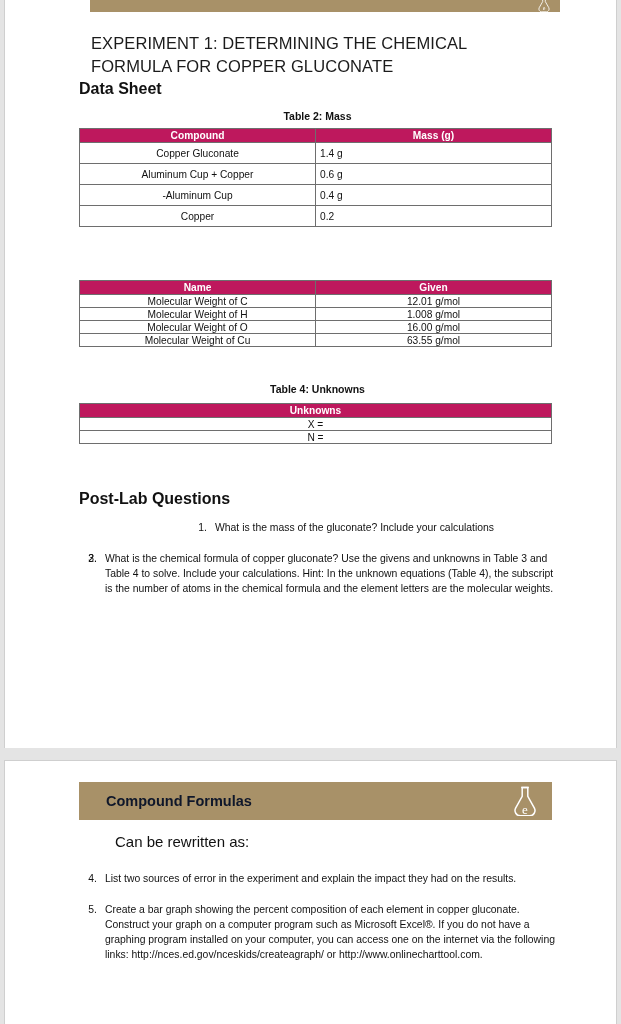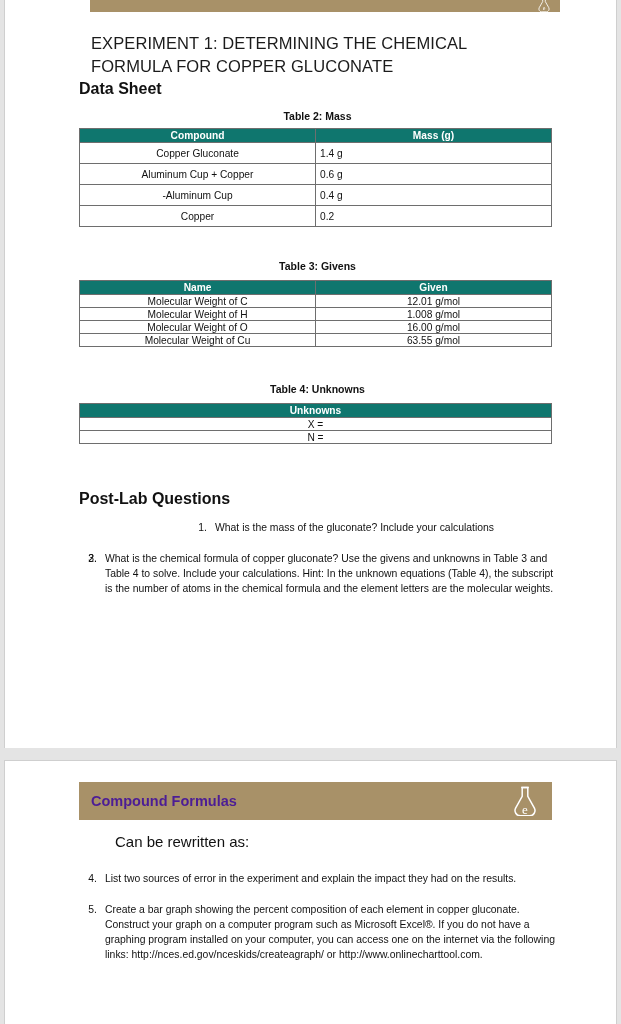--- a/index.html
+++ b/index.html
@@ -87,21 +87,21 @@
 
   
   table.lab {
     width: 473px;
     border-collapse: collapse;
     table-layout: fixed;
     font-size: 10.2px;
     color: #111;
   }
   table.lab th {
-    background: #0f766e;
+    background: #be185d;
     color: #ffffff;
     font-weight: bold;
     text-align: center;
     border: 1px solid #6e6e6e;
     font-size: 10.2px;
     padding: 1px 0;
   }
   table.lab td {
     border: 1px solid #6e6e6e;
     padding: 0;
@@ -142,24 +142,24 @@
   
   .cf-banner {
     position: relative;
     width: 473px;
     height: 38px;
     background: #a89168;
     display: flex;
     align-items: center;
   }
   .cf-banner .cf-title {
-    color: #4c1d95;
+    color: #0f172a;
     font-size: 14.5px;
     font-weight: bold;
-    margin-left: 12px;
+    margin-left: 27px;
   }
   .cf-banner .flask {
     position: absolute;
     right: 14px;
     top: 4px;
     width: 26px;
     height: 30px;
   }
   .cf-sub {
     font-size: 15px;
@@ -215,23 +215,20 @@
             <td class="c-val">0.4 g</td>
           </tr>
           <tr>
             <td class="c-name">Copper</td>
             <td class="c-val">0.2</td>
           </tr>
         </tbody>
       </table>
     </div>
 
-    <div class="content" style="top:260px;">
-      <div class="table-caption">Table 3: Givens</div>
-    </div>
 
     <div class="content" style="top:280px;">
       <table class="lab t-compact">
         <thead>
           <tr>
             <th>Name</th>
             <th>Given</th>
           </tr>
         </thead>
         <tbody>

